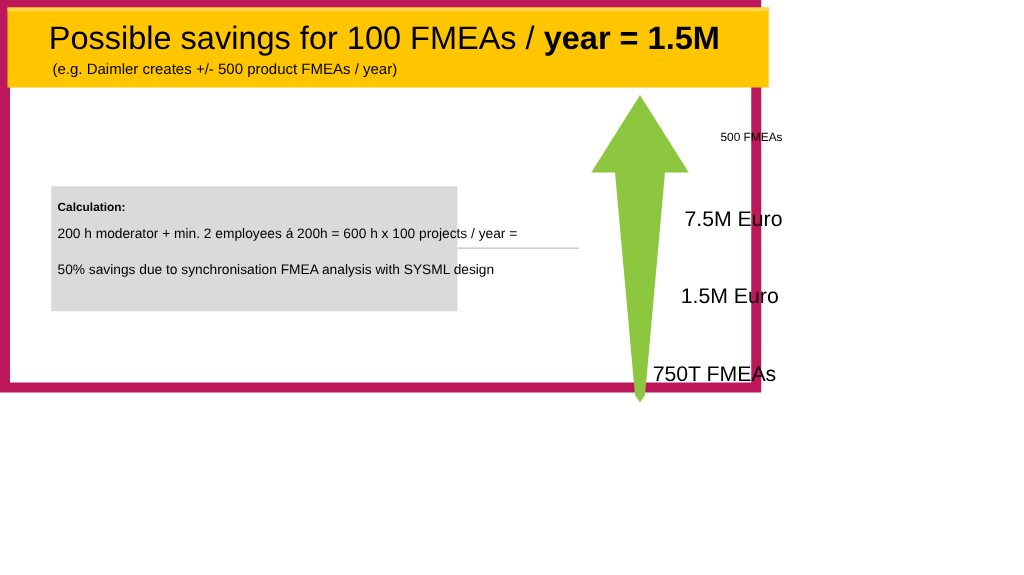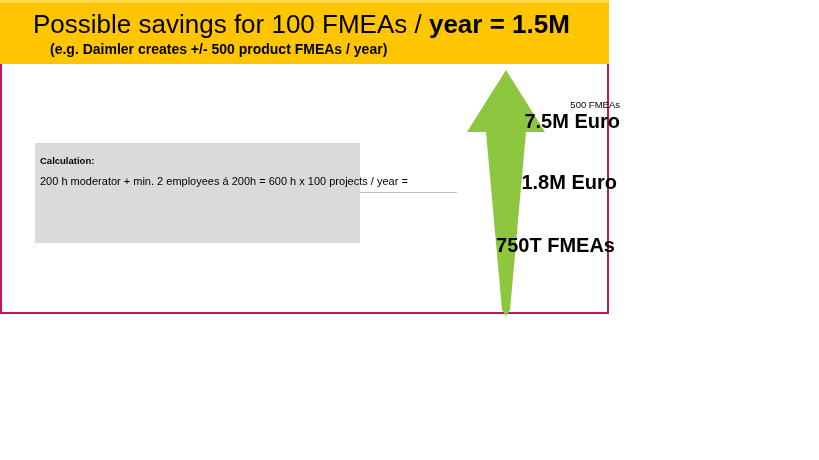--- a/index.html
+++ b/index.html
@@ -23,21 +23,21 @@
     background: #ffffff;
   }
 
   
   .frame {
     position: absolute;
     left: 0px;
     top: 0px;
     width: 609px;
     height: 314px;
-    border: 2px solid #be185d;
+    border: 8px solid #be185d;
     box-sizing: border-box;
     background: #ffffff;
   }
 
   .header-band {
     position: absolute;
     left: -2px;
     top: -2px;
     width: 609px;
     height: 64px;
@@ -62,27 +62,27 @@
     color: #000000;
     white-space: nowrap;
     font-weight: 400;
   }
   .title .bold {
     font-weight: bold;
   }
 
   .subtitle {
     position: absolute;
-    left: 50px;
+    left: 36px;
     top: 43px;
-    font-size: 14px;
+    font-size: 12px;
     line-height: 12px;
     color: #000000;
     white-space: nowrap;
-    font-weight: bold;
+    font-weight: normal;
   }
 
   
   .calc-box {
     position: absolute;
     left: 33px;
     top: 141px;
     width: 325px;
     height: 100px;
     background: #DADADA;
@@ -140,23 +140,24 @@
     text-align: right;
     color: #000000;
     white-space: nowrap;
   }
   .lbl .small {
     font-size: 9.5px;
     font-weight: normal;
     line-height: 13px;
   }
   .lbl .big {
-    font-size: 20px;
-    font-weight: bold;
+    font-size: 17px;
+    font-weight: normal;
     line-height: 21px;
+    margin-top: 48px;
   }
 
   .lbl-top {
     left: 418px;
     top: 96px;
     width: 200px;
   }
   .lbl-mid {
     left: 425px;
     top: 170px;
@@ -178,37 +179,38 @@
     <div class="header-band">
       <div class="header-band-topline"></div>
       <div class="title"><span>Possible savings for 100 FMEAs / </span><span class="bold">year = 1.5M</span></div>
       <div class="subtitle">(e.g. Daimler creates +/- 500 product FMEAs / year)</div>
     </div>
 
     <div class="calc-box">
       <div class="calc-heading">Calculation:</div>
       <div class="calc-line">200 h moderator + min. 2 employees á 200h = 600 h x 100 projects / year =</div>
       <div class="calc-gap"></div>
+      <div class="calc-line spaced">50% savings due to synchronisation FMEA analysis with SYSML design</div>
     </div>
 
     <div class="connector"></div>
 
     <div class="arrow-wrap">
       <svg width="84" height="246" viewBox="0 0 84 246" xmlns="http://www.w3.org/2000/svg">
         <polygon points="42,0 81,62 62,62 46,240 42,246 38,240 22,62 3,62" fill="#8DC63F"></polygon>
       </svg>
     </div>
 
     <div class="lbl lbl-top">
       <div class="small">500 FMEAs</div>
       <div class="big">7.5M Euro</div>
     </div>
 
     <div class="lbl lbl-mid">
-      <div class="big">1.8M Euro</div>
+      <div class="big">1.5M Euro</div>
     </div>
 
     <div class="lbl lbl-bot">
       <div class="big">750T FMEAs</div>
     </div>
 
   </div>
 </div>
 
 </body></html>

